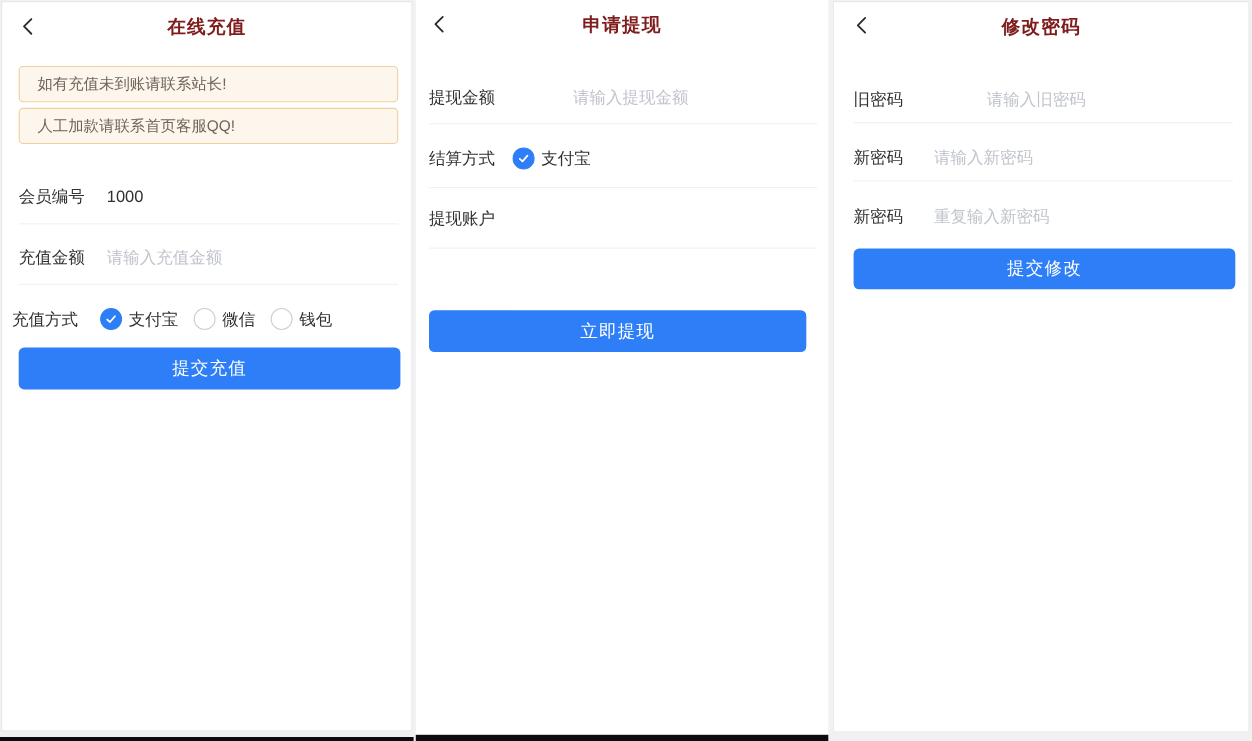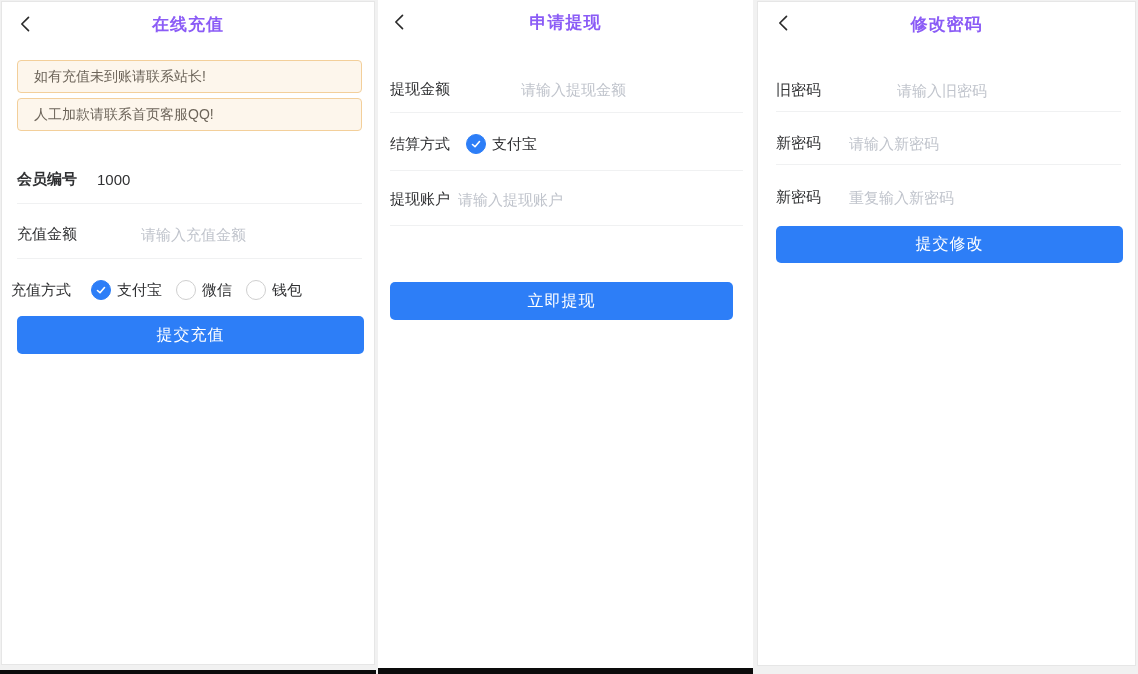--- a/index.html
+++ b/index.html
@@ -26,21 +26,21 @@
   }
   .panel.bordered{border:1px solid #e6e6e6;}
   .hdr{
     position:absolute;top:0;left:0;right:0;height:44px;
     display:flex;align-items:center;justify-content:center;
   }
   .back{
     position:absolute;left:14px;top:12px;width:20px;height:20px;cursor:pointer;
   }
   .title{
-    font-size:17px;font-weight:700;color:#8b5cf6;letter-spacing:1px;
+    font-size:17px;font-weight:700;color:#7f1d1d;letter-spacing:1px;
   }
   .alert{
     position:absolute;left:15px;right:12px;height:33px;
     background:var(--alert-bg);
     border:1px solid var(--alert-border);
     border-radius:4px;
     display:flex;align-items:center;
     padding-left:16px;
     font-size:14px;color:var(--alert-text);
   }
@@ -98,26 +98,26 @@
   </div>
 
   <div class="alert" style="top:58px;">
     <span>如有充值未到账请联系站长!</span>
   </div>
   <div class="alert" style="top:96px;">
     <span>人工加款请联系首页客服QQ!</span>
   </div>
 
   <div class="row" style="top:158px;left:15px;right:12px;">
-    <span class="lbl" style="width:80px;font-weight:bold;">会员编号</span>
+    <span class="lbl" style="width:80px;">会员编号</span>
     <span style="font-size:15px;">1000</span>
   </div>
   <div class="divider" style="top:201px;left:15px;right:12px;"></div>
 
-  <div class="row" style="top:213px;left:15px;right:12px;gap:44px;">
+  <div class="row" style="top:213px;left:15px;right:12px;">
     <span class="lbl" style="width:80px;">充值金额</span>
     <input type="text" placeholder="请输入充值金额" style="">
   </div>
   <div class="divider" style="top:256px;left:15px;right:12px;"></div>
 
   <div class="row" style="top:269px;left:9px;right:12px;">
     <span class="lbl" style="width:80px;">充值方式</span>
     <div class="radio-group">
       <div class="radio checked">
         <span class="circle">
@@ -163,21 +163,20 @@
             <polyline points="5,13 10,17.5 19,7" fill="none" stroke="#ffffff" stroke-width="3.2" stroke-linecap="round" stroke-linejoin="round"></polyline>
           </svg>
       </span>
       <span class="rlbl">支付宝</span>
     </div>
   </div>
   <div class="divider" style="top:170px;left:12px;right:10px;"></div>
 
   <div class="row" style="top:180px;left:12px;right:12px;">
     <span class="lbl" style="width:68px;font-family:Liberation Serif, serif;">提现账户</span>
-    <input type="text" placeholder="请输入提现账户" style="">
   </div>
   <div class="divider" style="top:225px;left:12px;right:10px;"></div>
 
 
   <button class="btn" style="left:12px;top:282px;width:343px;height:38px;">立即提现</button>
 </div>
 
 <div class="panel bordered" style="left:757px;top:1px;width:379px;height:665px;">
   <div class="hdr">
     <svg class="back" viewBox="0 0 24 24" style="left:16px;top:11px;">

